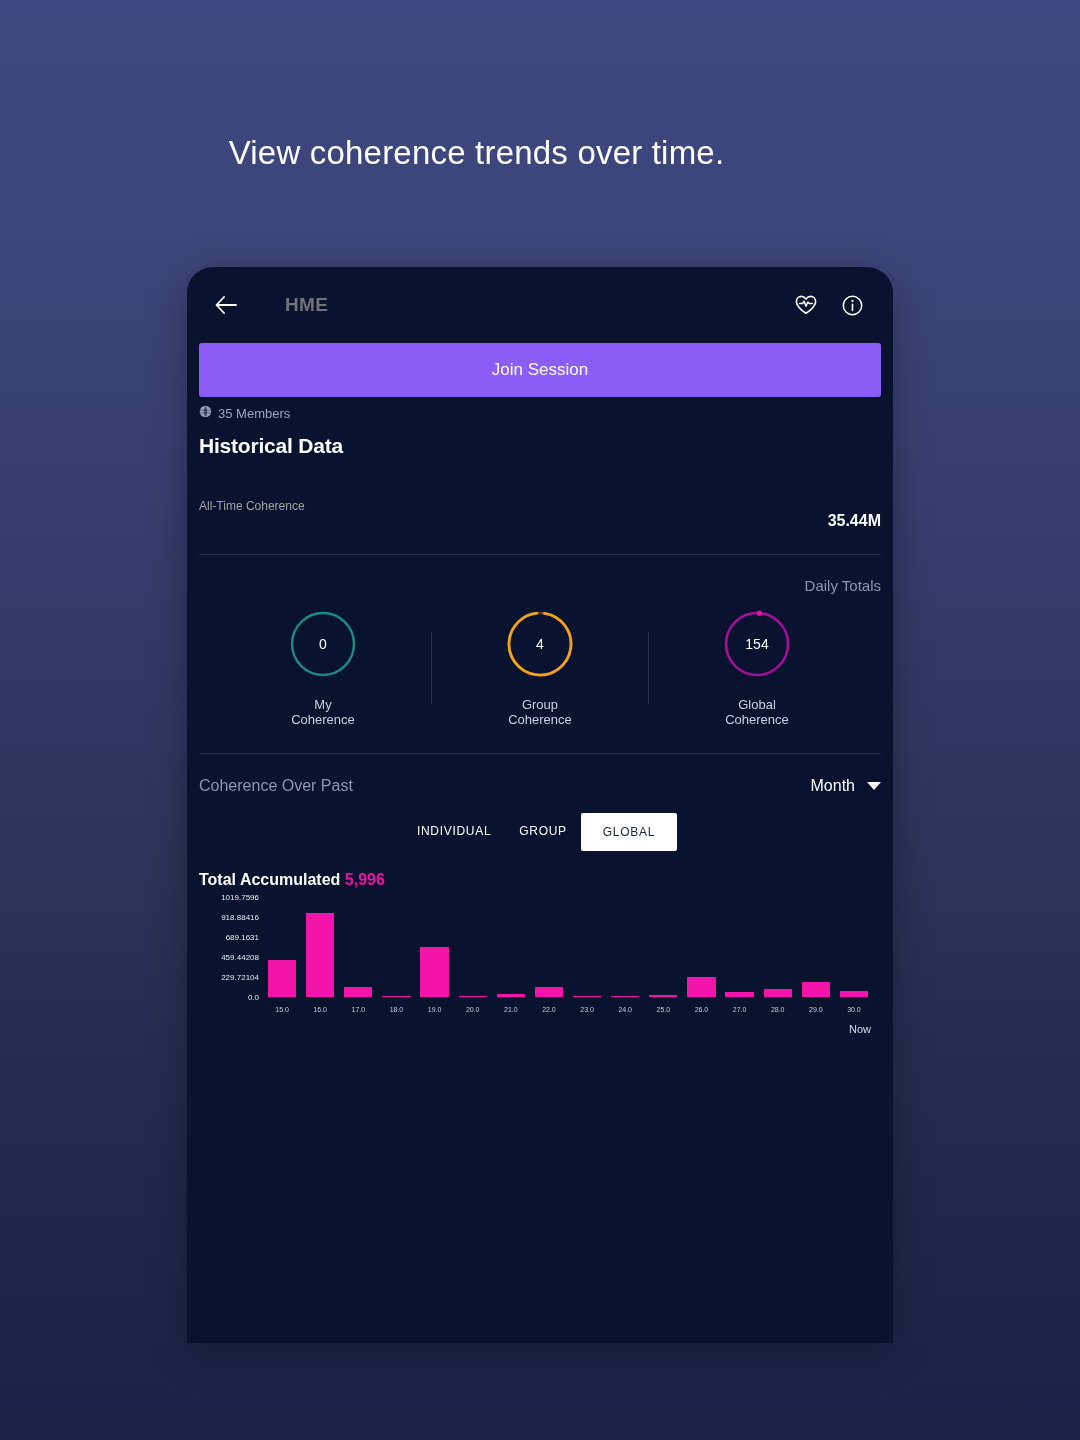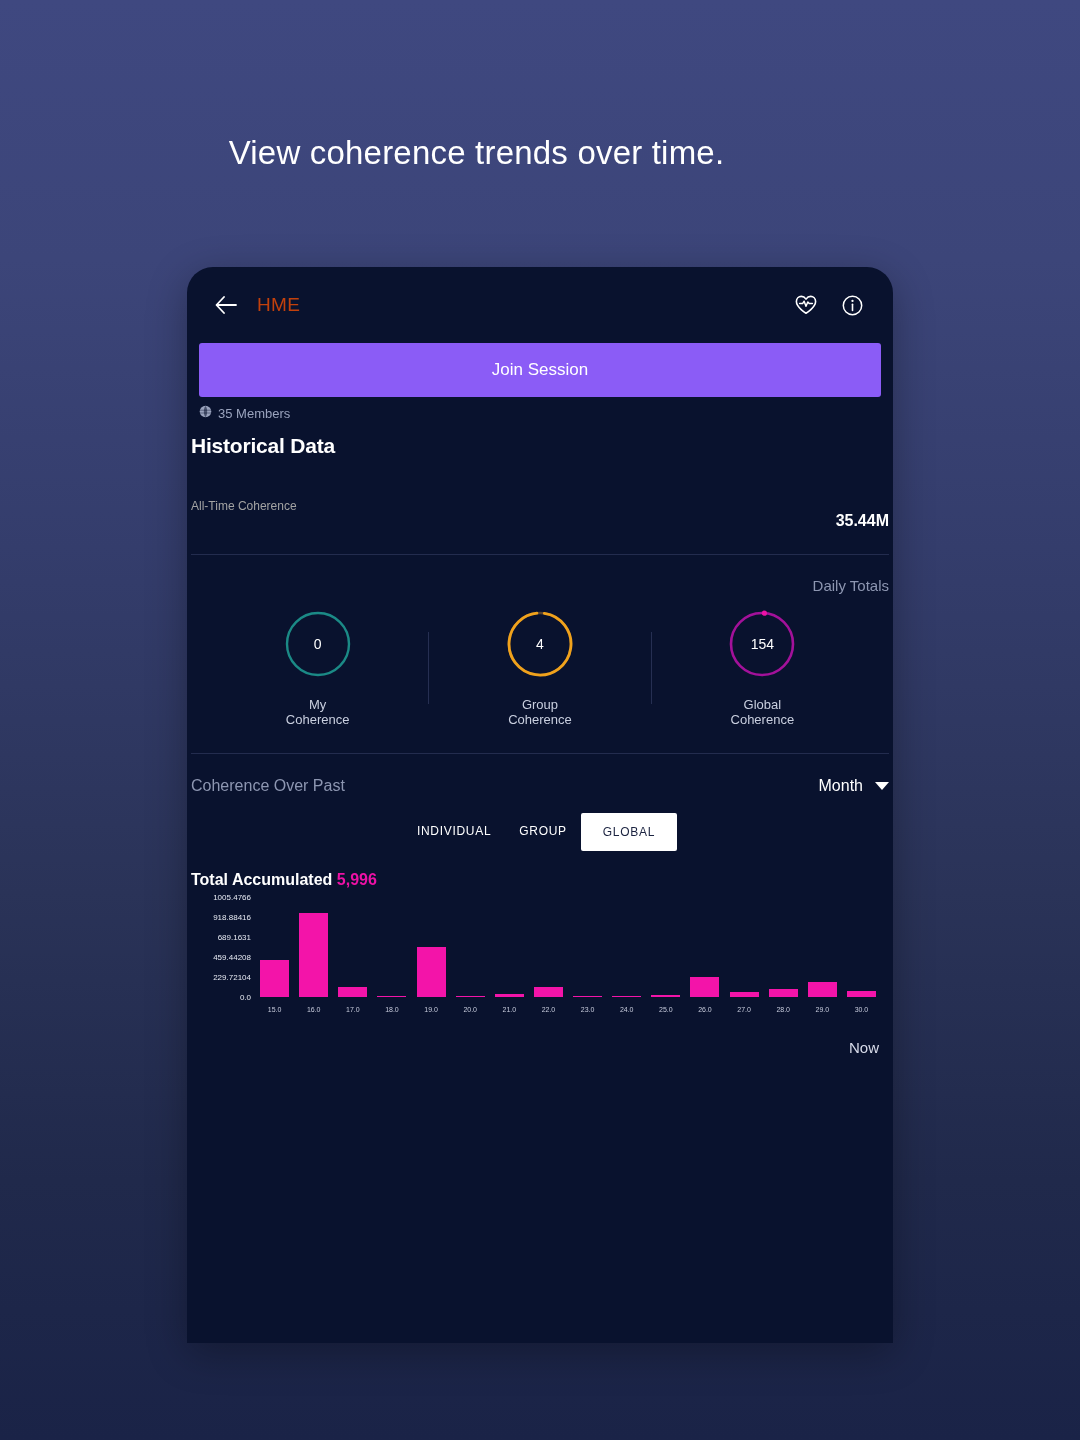--- a/index.html
+++ b/index.html
@@ -40,22 +40,22 @@
     height: 76px;
     display: flex; align-items: center;
     padding: 0 26px 0 24px;
   }
   .back-arrow {
     width: 30px; height: 30px;
     display: flex; align-items: center; justify-content: center;
     cursor: pointer;
   }
   .appbar-title {
-    color: #c2410c; font-size: 19px; font-weight: 400;
-    margin-left: 16px; letter-spacing: .3px;
+    color: #737373; font-size: 19px; font-weight: 700;
+    margin-left: 44px; letter-spacing: .3px;
   }
   .appbar-spacer { flex: 1; }
   .appbar-icon {
     width: 30px; height: 30px;
     display: flex; align-items: center; justify-content: center;
     margin-left: 16px; cursor: pointer;
   }
 
   
   .join-btn {
@@ -67,21 +67,21 @@
     color: #ffffff; font-size: 17px; font-weight: 500;
     cursor: pointer;
   }
   .members {
     display: flex; align-items: center; gap: 6px;
     padding: 8px 0 0 12px;
     color: #9aa3bd; font-size: 13px;
   }
 
   
-  .body-pad { padding: 0 4px; }
+  .body-pad { padding: 0 12px; }
 
   .section-title {
     color: #ffffff;
     font-size: 21px;
     font-weight: 800;
     letter-spacing: -.2px;
     margin-top: 13px;
   }
 
   .row-between {
@@ -195,22 +195,22 @@
   .x-axis {
     position: absolute;
     left: 64px; right: 8px; top: 101px;
     display: flex;
   }
   .x-slot { flex: 1; text-align: center; }
   .x-tick { color: #c7cbdc; font-size: 7px; }
 
   .now-label {
     text-align: right;
-    color: #d8dcea; font-size: 15px;
-    margin-top: 24px; padding-right: 10px;
+    color: #d8dcea; font-size: 11px;
+    margin-top: 8px; padding-right: 10px;
   }
 </style>
 </head>
 <body>
 
 <div class="caption">View coherence trends over time.</div>
 
 <div class="phone">
 
   <div class="appbar">
@@ -329,21 +329,21 @@
       <div class="tab active">GLOBAL</div>
     </div>
 
     <div class="total-row">
       <span>Total Accumulated</span>
       <span class="accum-value">5,996</span>
     </div>
 
     <div class="chart">
       <div class="y-axis" id="y-axis">
-          <div class="y-tick" style="top: 0px;">1005.4766</div>
+          <div class="y-tick" style="top: 0px;">1019.7596</div>
           <div class="y-tick" style="top: 20px;">918.88416</div>
           <div class="y-tick" style="top: 40px;">689.1631</div>
           <div class="y-tick" style="top: 60px;">459.44208</div>
           <div class="y-tick" style="top: 80px;">229.72104</div>
           <div class="y-tick" style="top: 100px;">0.0</div>
         </div>
       <div class="plot" id="plot">
           <div class="bar-slot">
             <div class="bar" style="height: 37.0014px; background: rgb(243, 20, 169);"></div>
           </div>

